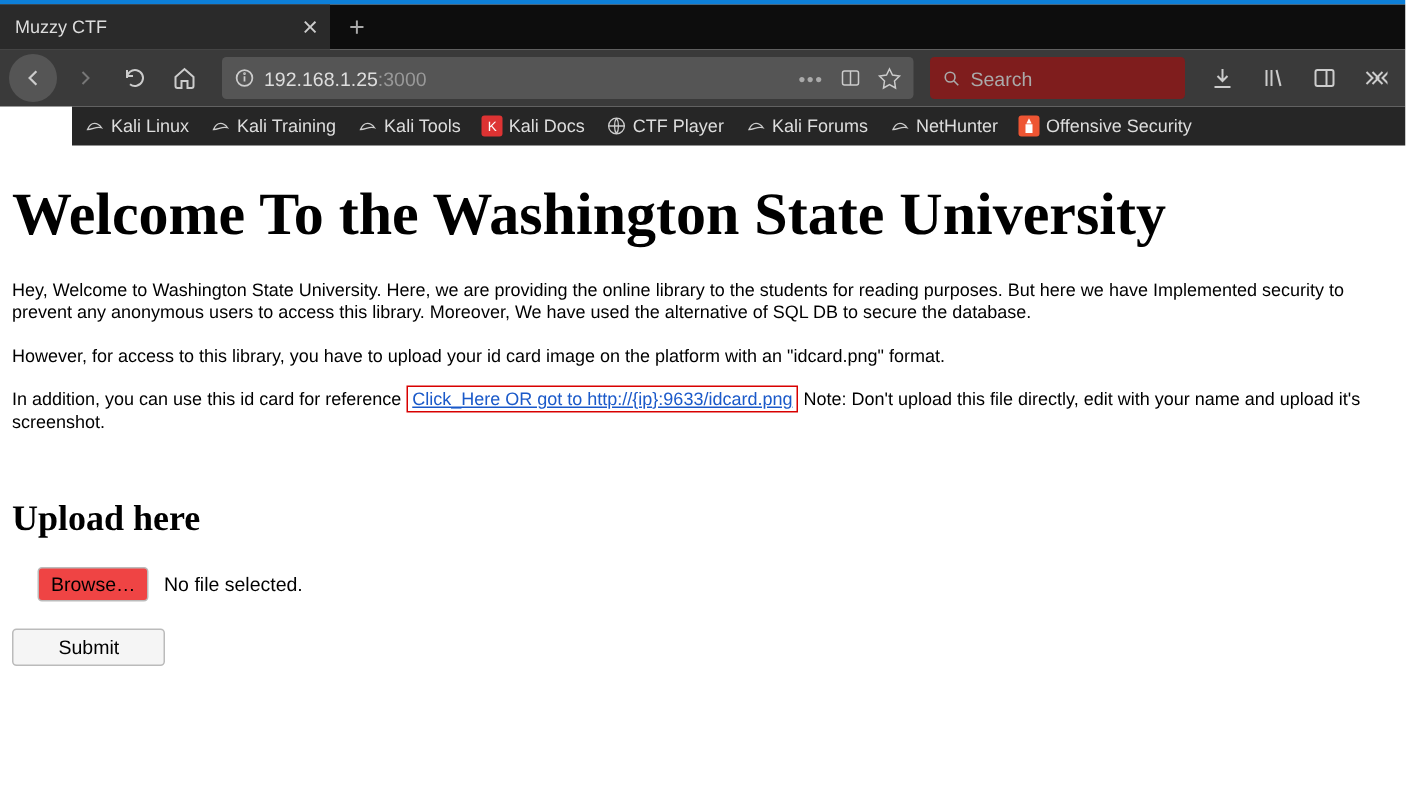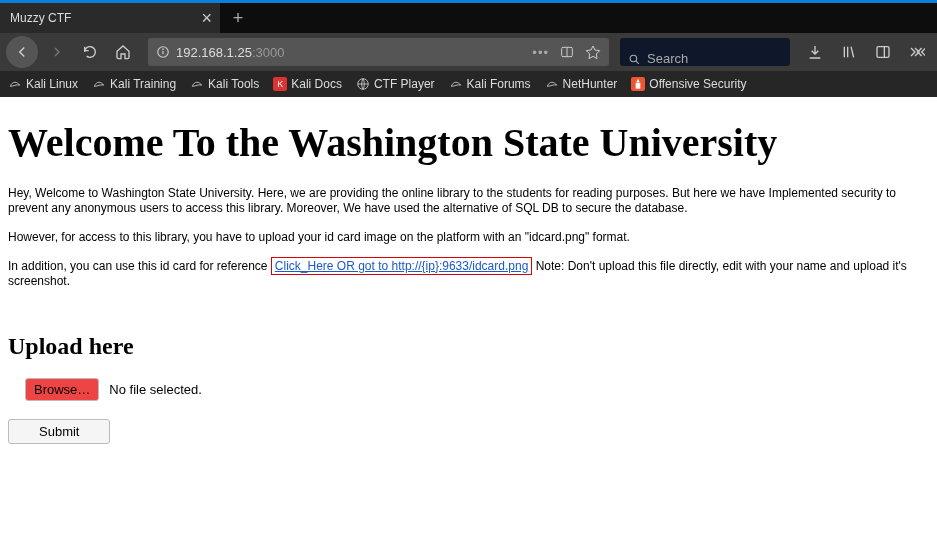--- a/index.html
+++ b/index.html
@@ -93,44 +93,45 @@
     }
     .url-text { flex: 1; }
     .url-text .dim { color: #999; }
     .url-actions {
       display: flex;
       gap: 10px;
       align-items: center;
     }
     .searchbar {
       width: 170px;
-      background: #0f172a;
+      background: #7f1d1d;
       height: 28px;
       border-radius: 3px;
       display: flex;
-      align-items: flex-end;
+      align-items: center;
       padding: 0 8px;
       color: #aaa;
       font-size: 13px;
       gap: 6px;
     }
     .right-icons {
       display: flex;
       gap: 6px;
       margin-left: 6px;
     }
     .bookmarkbar {
       height: 26px;
       background: #262626;
       display: flex;
       align-items: center;
       padding: 0 8px;
       gap: 14px;
       font-size: 12px;
       color: #ddd;
+      margin-left: 48px;
     }
     .bm-item {
       display: flex;
       align-items: center;
       gap: 4px;
       cursor: pointer;
     }
     .bm-icon { width: 14px; height: 14px; display: inline-flex; align-items: center; justify-content: center; }
     .bm-icon.red { background: #d33; color: #fff; font-size: 9px; border-radius: 2px; }
     .bm-icon.redfox { background: #e53; border-radius: 2px; }

